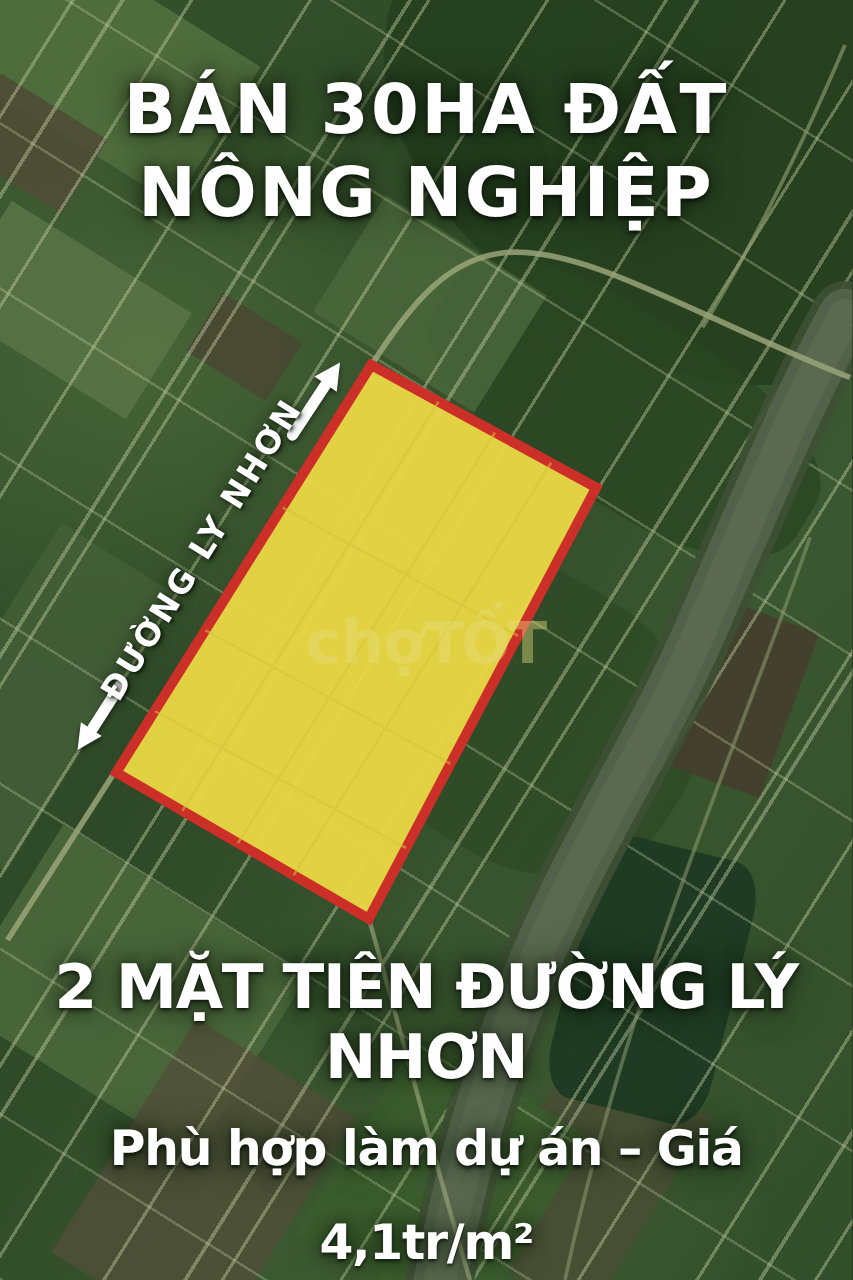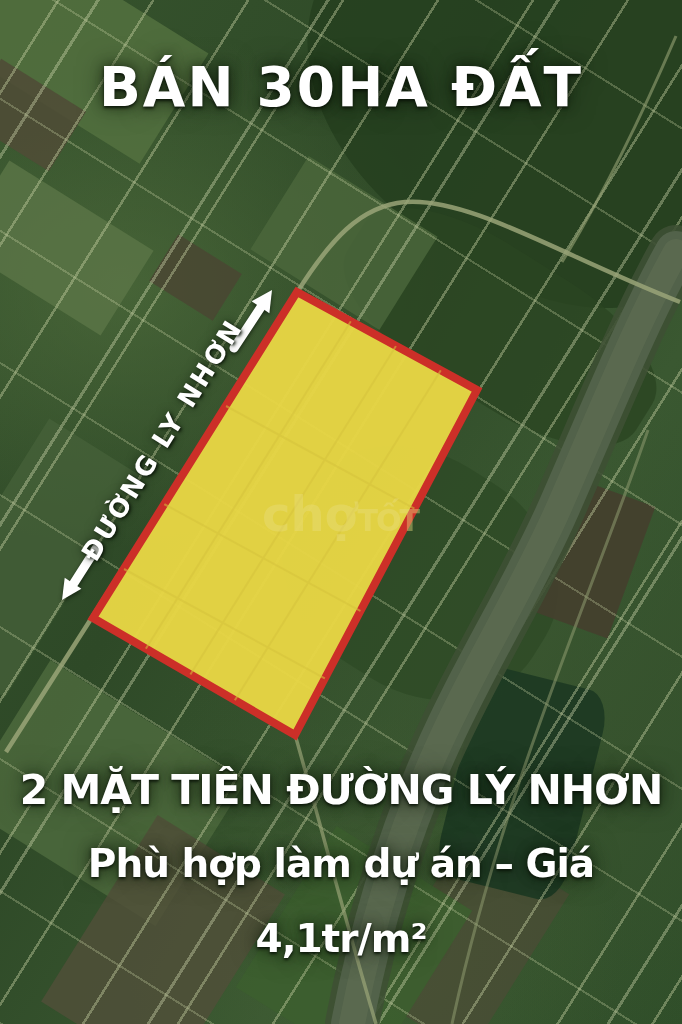--- a/index.html
+++ b/index.html
@@ -44,33 +44,33 @@
   
   .headline{
     position:absolute;left:0;top:54px;width:100%;text-align:center;
     color:#fff;font-weight:bold;font-size:55px;line-height:67px;letter-spacing:2px;
     text-shadow:0 2px 3px rgba(10,20,8,.9),0 0 12px rgba(10,20,8,.65),0 0 26px rgba(10,20,8,.5);
   }
   .footer{
     position:absolute;left:0;top:762px;width:100%;text-align:center;color:#fff;
     text-shadow:0 2px 3px rgba(10,20,8,.9),0 0 12px rgba(10,20,8,.65),0 0 26px rgba(10,20,8,.5);
   }
-  .footer .f1{display:block;font-size:41px;line-height:56px;font-weight:bold;letter-spacing:-1px;}
+  .footer .f1{display:block;font-size:49px;line-height:56px;font-weight:bold;letter-spacing:-1px;}
   .footer .f2{display:block;font-size:39px;line-height:75px;font-weight:bold;letter-spacing:-1px;margin-top:8px;}
   .road-label{
     position:absolute;left:162px;top:440px;transform:translate(-50%,-50%) rotate(-58deg);
     white-space:nowrap;color:#fff;font-weight:bold;font-size:26px;letter-spacing:2.5px;
     text-shadow:0 2px 3px rgba(10,20,8,.9),0 0 10px rgba(10,20,8,.6);
   }
   .watermark{
     position:absolute;left:340px;top:514px;transform:translate(-50%,-50%);
     white-space:nowrap;opacity:.42;color:#e9dd7e;
   }
   .watermark .w1{font-size:48px;font-weight:600;letter-spacing:0;}
-  .watermark .w2{font-size:30px;font-weight:800;letter-spacing:-2px;}
+  .watermark .w2{font-size:46px;font-weight:800;letter-spacing:-2px;}
   .arrow-svg{position:absolute;inset:0;filter:drop-shadow(0 2px 2px rgba(10,20,8,.7));}
 </style>
 </head>
 <body>
 
 <div class="poster">
 
   <div class="bg">
     <div class="patch p1"></div>
     <div class="patch p2"></div>
@@ -131,20 +131,21 @@
   <div class="road-label">
     <span>ĐƯỜNG LY NHƠN</span>
   </div>
 
   <div class="watermark">
     <span class="w1">chợ</span><span class="w2">TỐT</span>
   </div>
 
   <div class="headline">
     <span style="display:block">BÁN 30HA ĐẤT</span>
+    <span style="display:block">NÔNG NGHIỆP</span>
   </div>
 
   <div class="footer">
     <span class="f1">2 MẶT TIÊN ĐƯỜNG LÝ NHƠN</span>
     <span class="f2">Phù hợp làm dự án – Giá 4,1tr/m²</span>
   </div>
 
 </div>
 
 </body></html>

